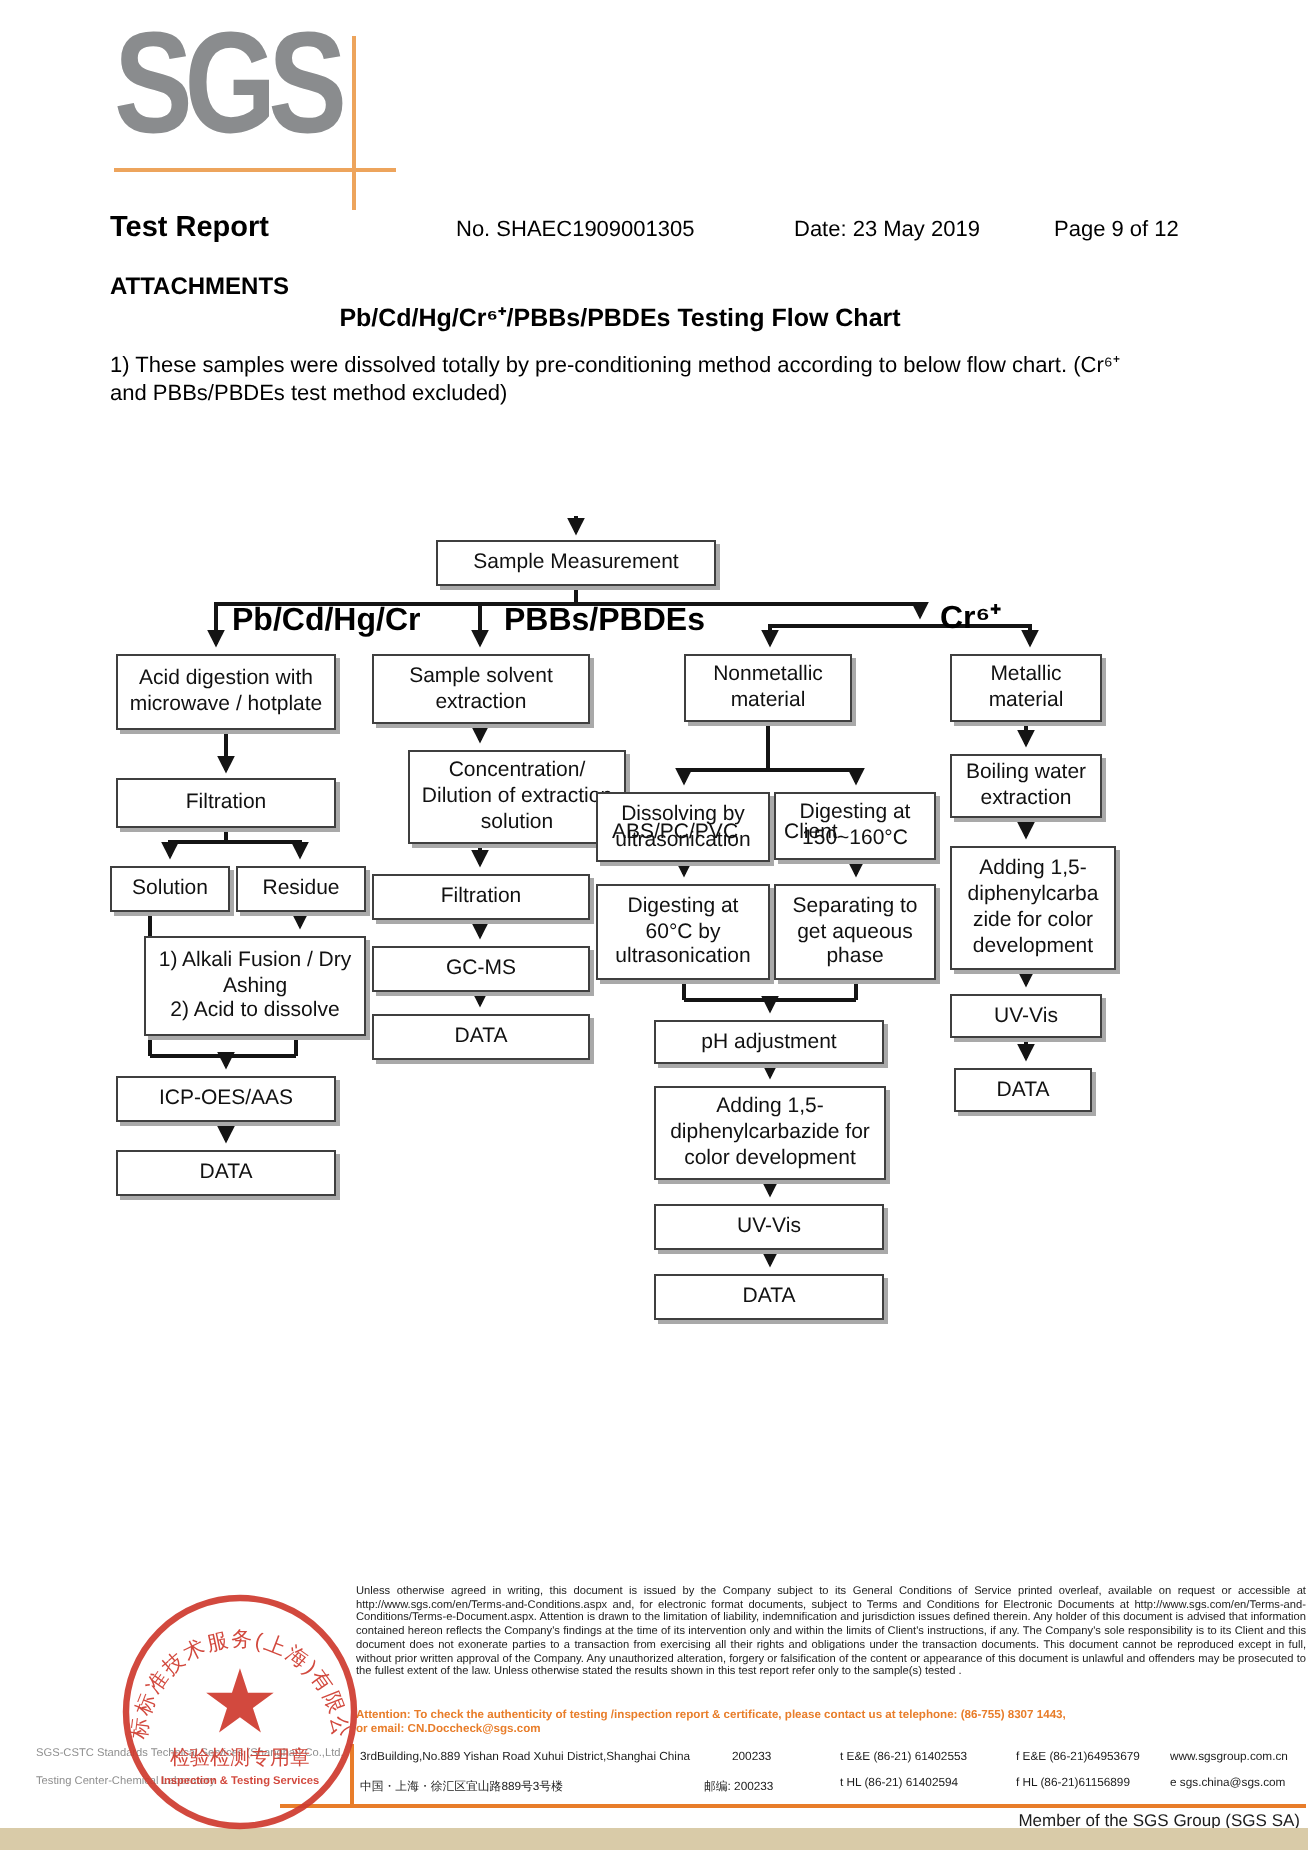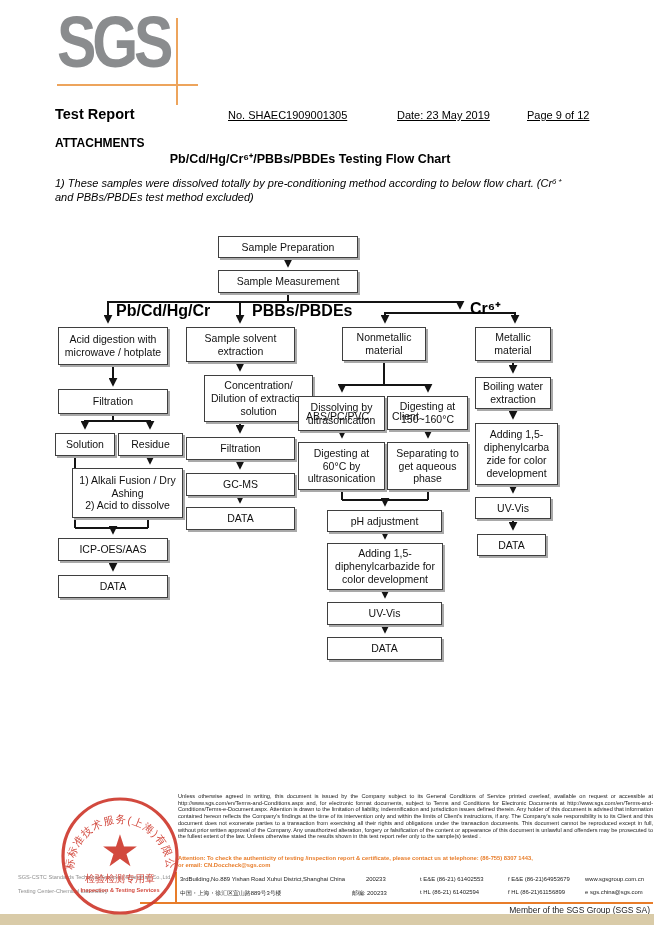--- a/index.html
+++ b/index.html
@@ -7,27 +7,27 @@
   .page { position:relative; width:654px; height:926px; background:#ffffff; margin:0 auto; overflow:hidden; }
 
   
   .logo-text { position:absolute; left:57px; top:6px; font-size:72px; font-weight:800;
                color:#8a8c8e; letter-spacing:-5px; transform:scaleX(.82); transform-origin:left top;
                line-height:1; }
   .logo-underline { position:absolute; left:57px; top:84px; width:141px; height:2px; background:#eda45c; }
   .logo-vline { position:absolute; left:176px; top:18px; width:2px; height:87px; background:#eda45c; }
 
   .report-title { position:absolute; left:55px; top:106px; font-size:14.5px; font-weight:bold; color:#000; }
-  .hdr-item { position:absolute; top:109px; font-size:11px; color:#000;text-decoration:underline; }
+  .hdr-item { position:absolute; top:109px; font-size:11px; color:#000; }
 
   .attachments { position:absolute; left:55px; top:136px; font-size:12px; font-weight:bold; color:#000; }
   .chart-title { position:absolute; left:0; top:150px; width:620px; text-align:center;
                  font-size:12.5px; font-weight:bold; color:#000; }
   .note { position:absolute; left:55px; top:177px; width:560px; font-size:11px; line-height:1.25;
-          color:#000; white-space:pre-line;font-style:italic; }
+          color:#000; white-space:pre-line; }
 
   
   .fc-svg { position:absolute; left:0; top:0; width:654px; height:926px; z-index:1; pointer-events:none; }
   .fc-box { position:absolute; z-index:2; background:#fff; border:1.4px solid #3f3f3f;
             box-shadow:2px 2px 0 #a9a9a9; display:flex; align-items:center; justify-content:center;
             text-align:center; font-size:10.5px; line-height:1.22; white-space:pre-line; color:#111;
             padding:1px 2px; }
   .fc-branch { position:absolute; z-index:3; font-size:16px; font-weight:bold; color:#000; }
   .fc-sublabel { position:absolute; z-index:3; font-size:10.5px; color:#111;margin-top:44px; }
 
@@ -114,21 +114,20 @@
       <line x1="513" y1="519" x2="513" y2="529" marker-end="url(#ah)"></line>
     </g>
   </svg>
 
   <div class="fc-branch" style="left:116px; top:302px;">Pb/Cd/Hg/Cr</div>
   <div class="fc-branch" style="left:252px; top:302px;">PBBs/PBDEs</div>
   <div class="fc-branch" style="left:470px; top:297px;">Cr⁶⁺</div>
   <div class="fc-sublabel" style="left:306px; top:366px;">ABS/PC/PVC</div>
   <div class="fc-sublabel" style="left:392px; top:366px;">Client</div>
 
-  <div class="fc-box" style="left:218px; top:236px; width:140px; height:22px;">Sample Preparation</div>
   <div class="fc-box" style="left:58px; top:327px; width:110px; height:38px;">Acid digestion with
 microwave / hotplate</div>
 
   <div class="fc-box" style="left:218px; top:270px; width:140px; height:23px;">Sample Measurement</div>
   <div class="fc-box" style="left:58px; top:389px; width:110px; height:25px;">Filtration</div>
   <div class="fc-box" style="left:55px; top:433px; width:60px; height:23px;">Solution</div>
   <div class="fc-box" style="left:118px; top:433px; width:65px; height:23px;">Residue</div>
   <div class="fc-box" style="left:72px; top:468px; width:111px; height:50px;">1) Alkali Fusion / Dry
 Ashing
 2) Acid to dissolve</div>

